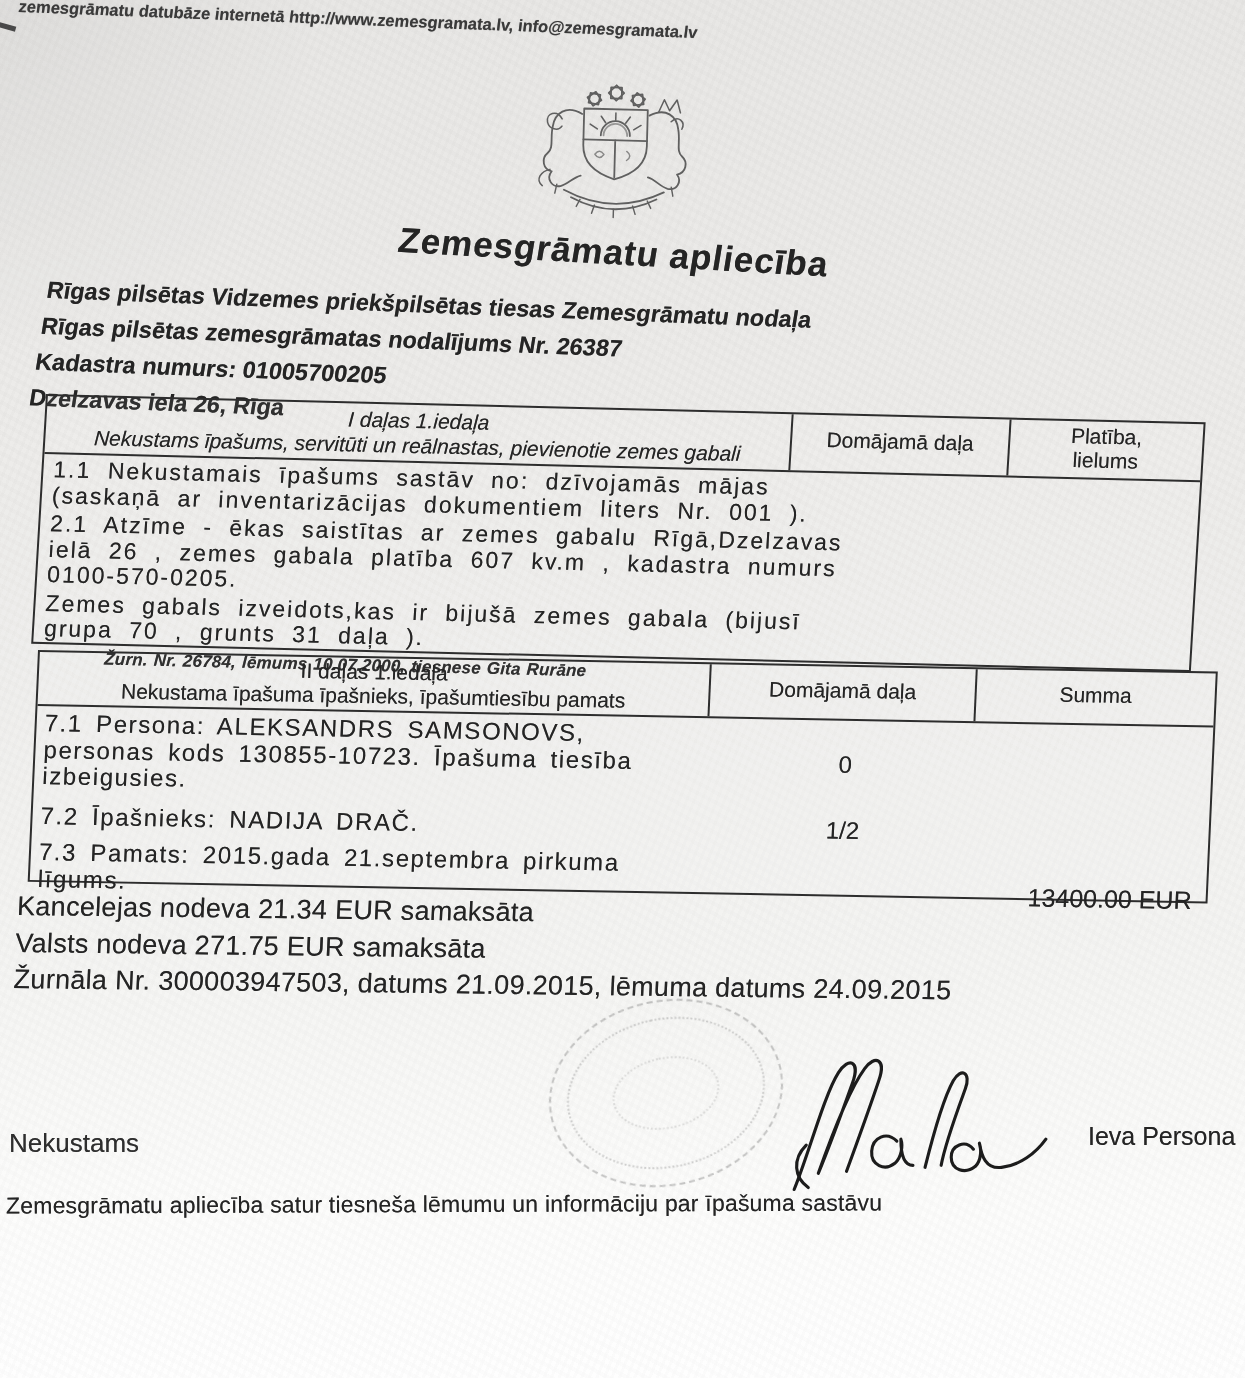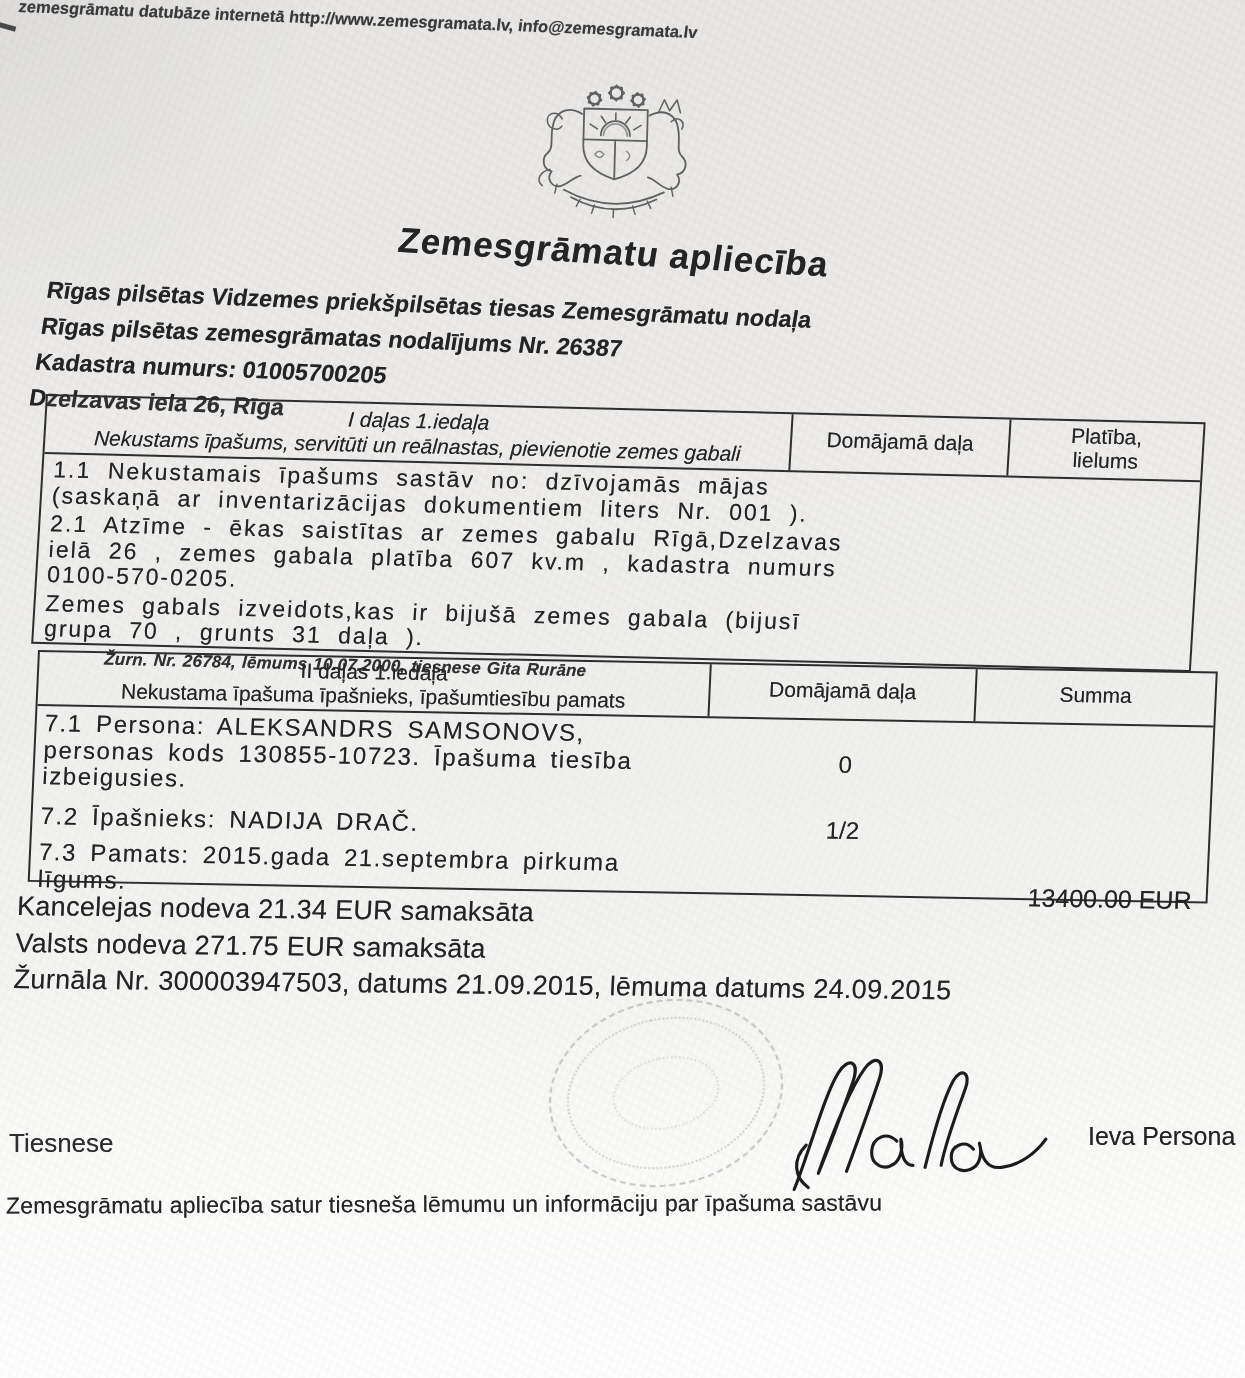--- a/index.html
+++ b/index.html
@@ -200,17 +200,17 @@
   <div class="signature">
     <svg viewBox="0 0 290 160" fill="none" stroke="#1c1c1c" stroke-width="3.1" stroke-linecap="round" stroke-linejoin="round">
       <path d="M36,150 C22,140 20,122 34,108"></path>
       <path d="M22,152 C36,118 52,58 66,36 C76,20 88,24 80,46 C70,74 56,112 46,136 C58,102 76,54 92,32 C102,18 114,22 106,44 C96,74 82,112 74,134"></path>
       <path d="M124,104 C114,94 100,100 99,114 C98,128 112,134 122,126 C129,120 130,108 128,102 C128,114 130,128 140,128"></path>
       <path d="M152,130 C160,98 170,62 180,44 C188,30 198,36 192,52 C184,74 172,106 168,128"></path>
       <path d="M200,112 C192,102 178,108 178,120 C178,133 192,137 202,129 C208,123 208,112 206,106 C208,118 212,132 228,130 C246,128 262,116 272,102"></path>
     </svg>
   </div>
 
-  <div class="role-label ink">Tiesnese</div>
+  <div class="role-label ink">Nekustams</div>
   <div class="judge-name ink">Ieva Persona</div>
 
   <div class="footer-note ink">Zemesgrāmatu apliecība satur tiesneša lēmumu un informāciju par īpašuma sastāvu</div>
 </div>
 
 </body></html>

